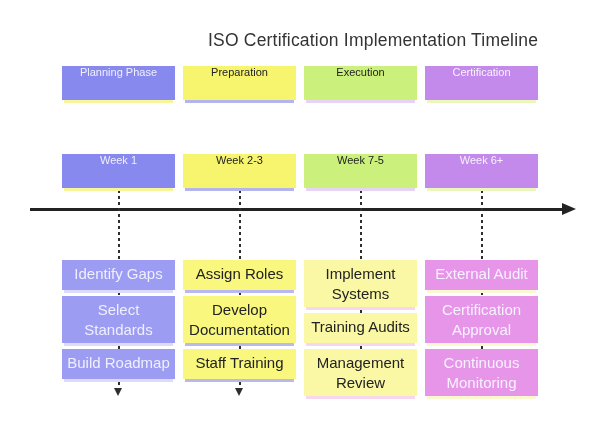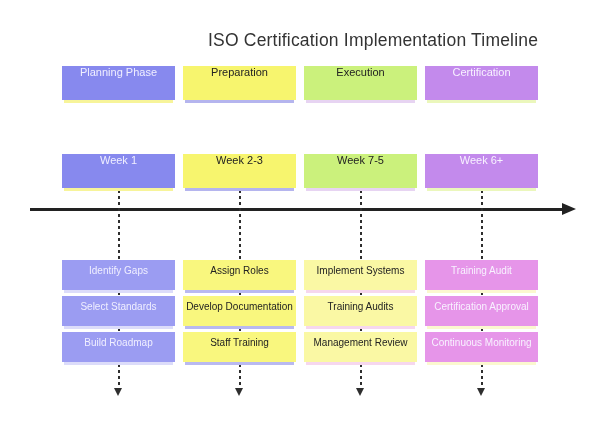--- a/index.html
+++ b/index.html
@@ -42,21 +42,21 @@
     box-shadow:0 5px 0 -2px var(--accent);
   }
   .phase { top:0; }
   .week  { top:88px; }
   .tasks {
     position:absolute; top:194px; left:0; right:0;
     display:flex; flex-direction:column; gap:6px;
   }
   .task {
     min-height:30px; box-sizing:border-box; padding:4px 2px;
-    font-size:10px; line-height:1.3;
+    font-size:15px; line-height:1.3;
     background:var(--task); color:var(--tfg);
     box-shadow:0 5px 0 -2px var(--taccent);
   }
 </style>
 </head>
 <body>
 
 <div class="canvas">
 
   <div class="title">ISO Certification Implementation Timeline</div>
@@ -136,21 +136,21 @@
       <div class="dash"></div>
       <div class="dash-head"></div>
       <div class="box phase">
         <span>Certification</span>
       </div>
       <div class="box week">
         <span>Week 6+</span>
       </div>
       <div class="tasks">
         <div class="box task">
-            <span>Training Audit</span>
+            <span>External Audit</span>
           </div>
         <div class="box task">
             <span>Certification Approval</span>
           </div>
         <div class="box task">
             <span>Continuous Monitoring</span>
           </div>
       </div>
     </div>
 

